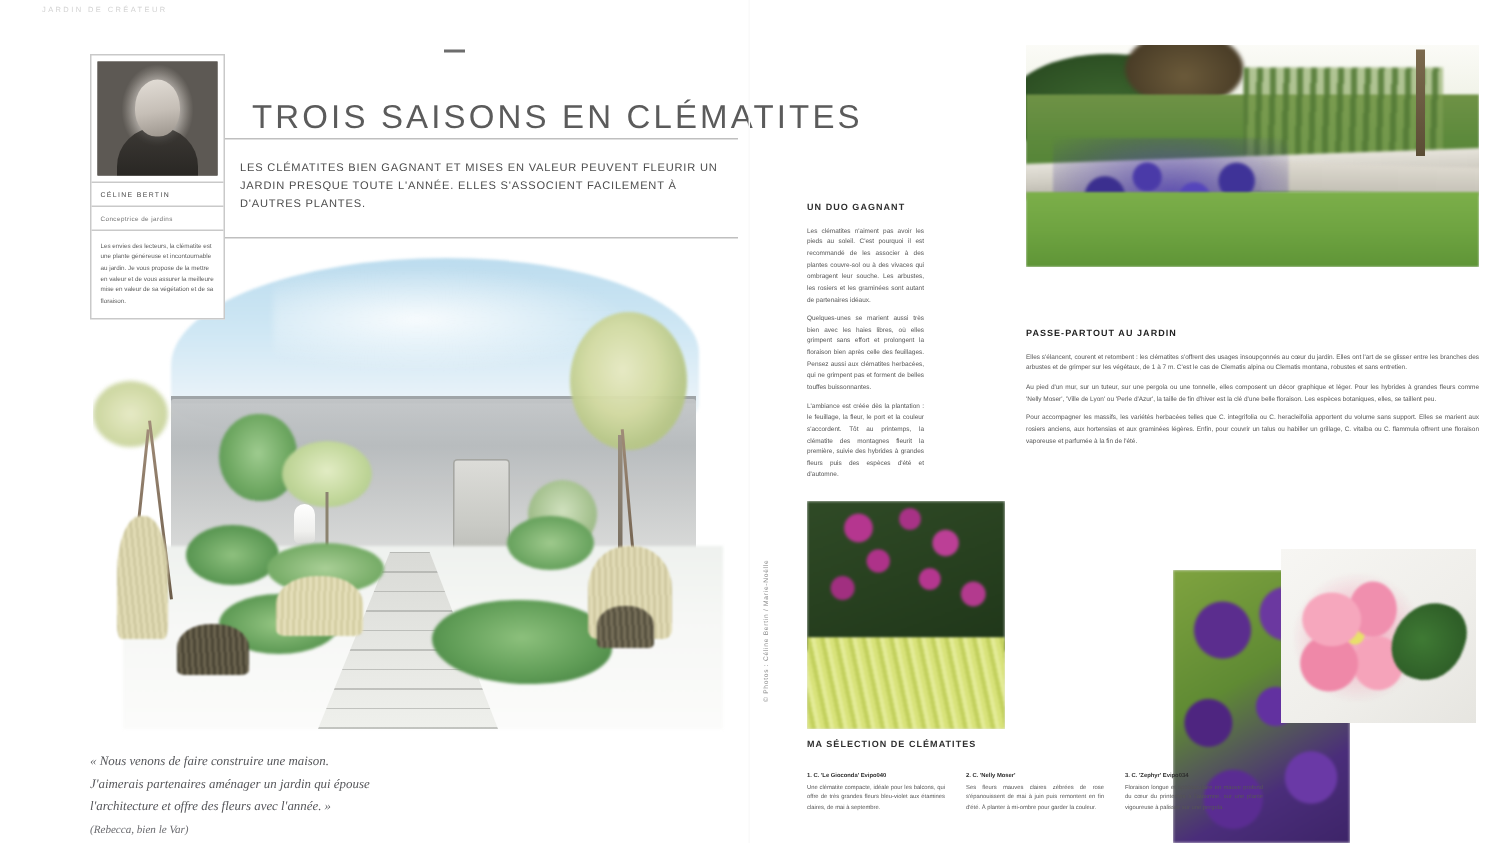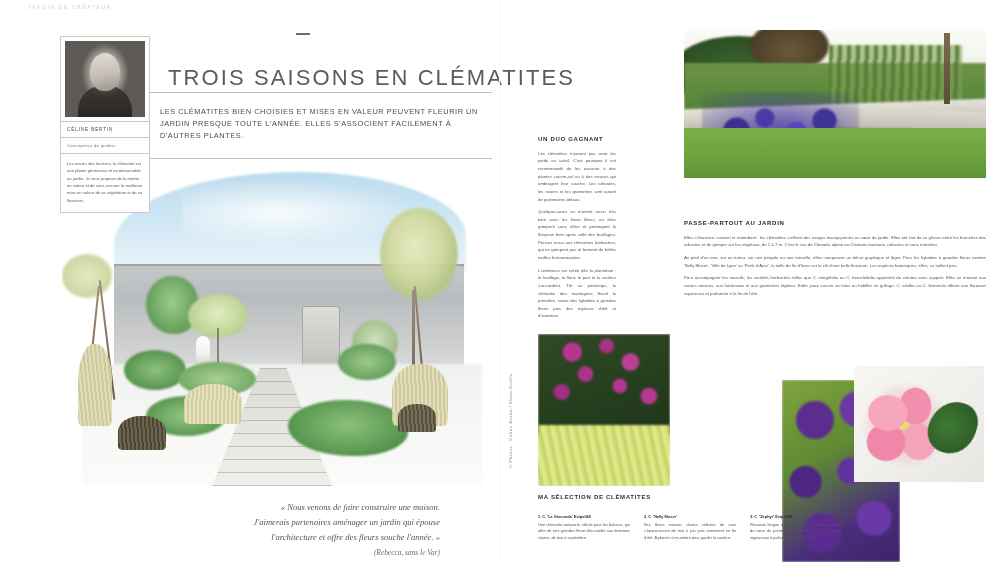--- a/index.html
+++ b/index.html
@@ -159,21 +159,21 @@
   .shrub{position:absolute;border-radius:50%;filter:blur(1.1px);}
   .grass{position:absolute;filter:blur(.7px);border-radius:46% 46% 10% 10%;}
   .figure{
     position:absolute;left:134px;top:168px;width:14px;height:26px;
     background:linear-gradient(180deg,#ffffff 0%,#f0f0ee 70%,#dcdcda 100%);
     border-radius:7px 7px 3px 3px;filter:blur(.5px);
   }
 
   .quote{
     position:absolute;left:60px;top:500px;width:380px;
-    text-align:right;font-family:"Liberation Serif", serif;
+    text-align:left;font-family:"Liberation Serif", serif;
     font-style:italic;font-size:8.6px;line-height:1.75;color:#55565a;
   }
   .quote-src{
     display:block;margin-top:2px;font-size:7.4px;color:#6b6c70;
   }
 
   
   .page-right{position:absolute;left:500px;top:0;width:500px;height:562px;}
 
   .photo{position:absolute;overflow:hidden;background:#e8e8e8;}
@@ -301,21 +301,21 @@
     </div>
 
     <div class="dash-mark"></div>
 
     <h1 class="article-title">TROIS SAISONS EN CLÉMATITES</h1>
 
     <div class="rule-top"></div>
     <div class="rule-v"></div>
     <div class="rule-bot"></div>
 
-    <div class="standfirst">LES CLÉMATITES BIEN CHOISIES ET MISES EN VALEUR PEUVENT FLEURIR UN JARDIN PRESQUE TOUTE L'ANNÉE. ELLES S'ASSOCIENT FACILEMENT À D'AUTRES PLANTES.</div>
+    <div class="standfirst">LES CLÉMATITES BIEN GAGNANT ET MISES EN VALEUR PEUVENT FLEURIR UN JARDIN PRESQUE TOUTE L'ANNÉE. ELLES S'ASSOCIENT FACILEMENT À D'AUTRES PLANTES.</div>
 
     <div class="illus">
       <div class="sky"></div>
       <div class="sky2"></div>
       <div class="wall-top"></div>
       <div class="wall"></div>
       <div class="door"></div>
       <div class="ground"></div>
       <div class="path"></div>
 
@@ -342,22 +342,22 @@
       <div class="grass" style="left:16px;top:176px;width:34px;height:82px;background:repeating-linear-gradient(84deg,#cfc9a0 0 2px,#e2dcb6 2px 4px);"></div>
       <div class="grass" style="left:122px;top:216px;width:58px;height:40px;background:repeating-linear-gradient(92deg,#d3cda2 0 2px,#e6e0bb 2px 4px);"></div>
       <div class="grass" style="left:330px;top:196px;width:56px;height:62px;background:repeating-linear-gradient(88deg,#cfc8a0 0 2px,#e3ddb8 2px 4px);"></div>
       <div class="grass" style="left:56px;top:248px;width:48px;height:34px;background:repeating-linear-gradient(86deg,#4a4535 0 2px,#6d6550 2px 4px);"></div>
       <div class="grass" style="left:336px;top:236px;width:38px;height:28px;background:repeating-linear-gradient(86deg,#55503e 0 2px,#78705a 2px 4px);"></div>
     </div>
 
     <div class="quote">
       <span>« Nous venons de faire construire une maison.</span><br>
       <span>J'aimerais partenaires aménager un jardin qui épouse</span><br>
-      <span>l'architecture et offre des fleurs souche l'année. »</span>
-      <span class="quote-src">(Rebecca, sans le Var)</span>
+      <span>l'architecture et offre des fleurs avec l'année. »</span>
+      <span class="quote-src">(Rebecca, bien le Var)</span>
     </div>
   </div>
 
   <div class="gutter"></div>
 
   <div class="page-right">
 
     <div class="photo photo-hero">
       <div class="hero-sky"></div>
       <div class="hero-bush"></div>

